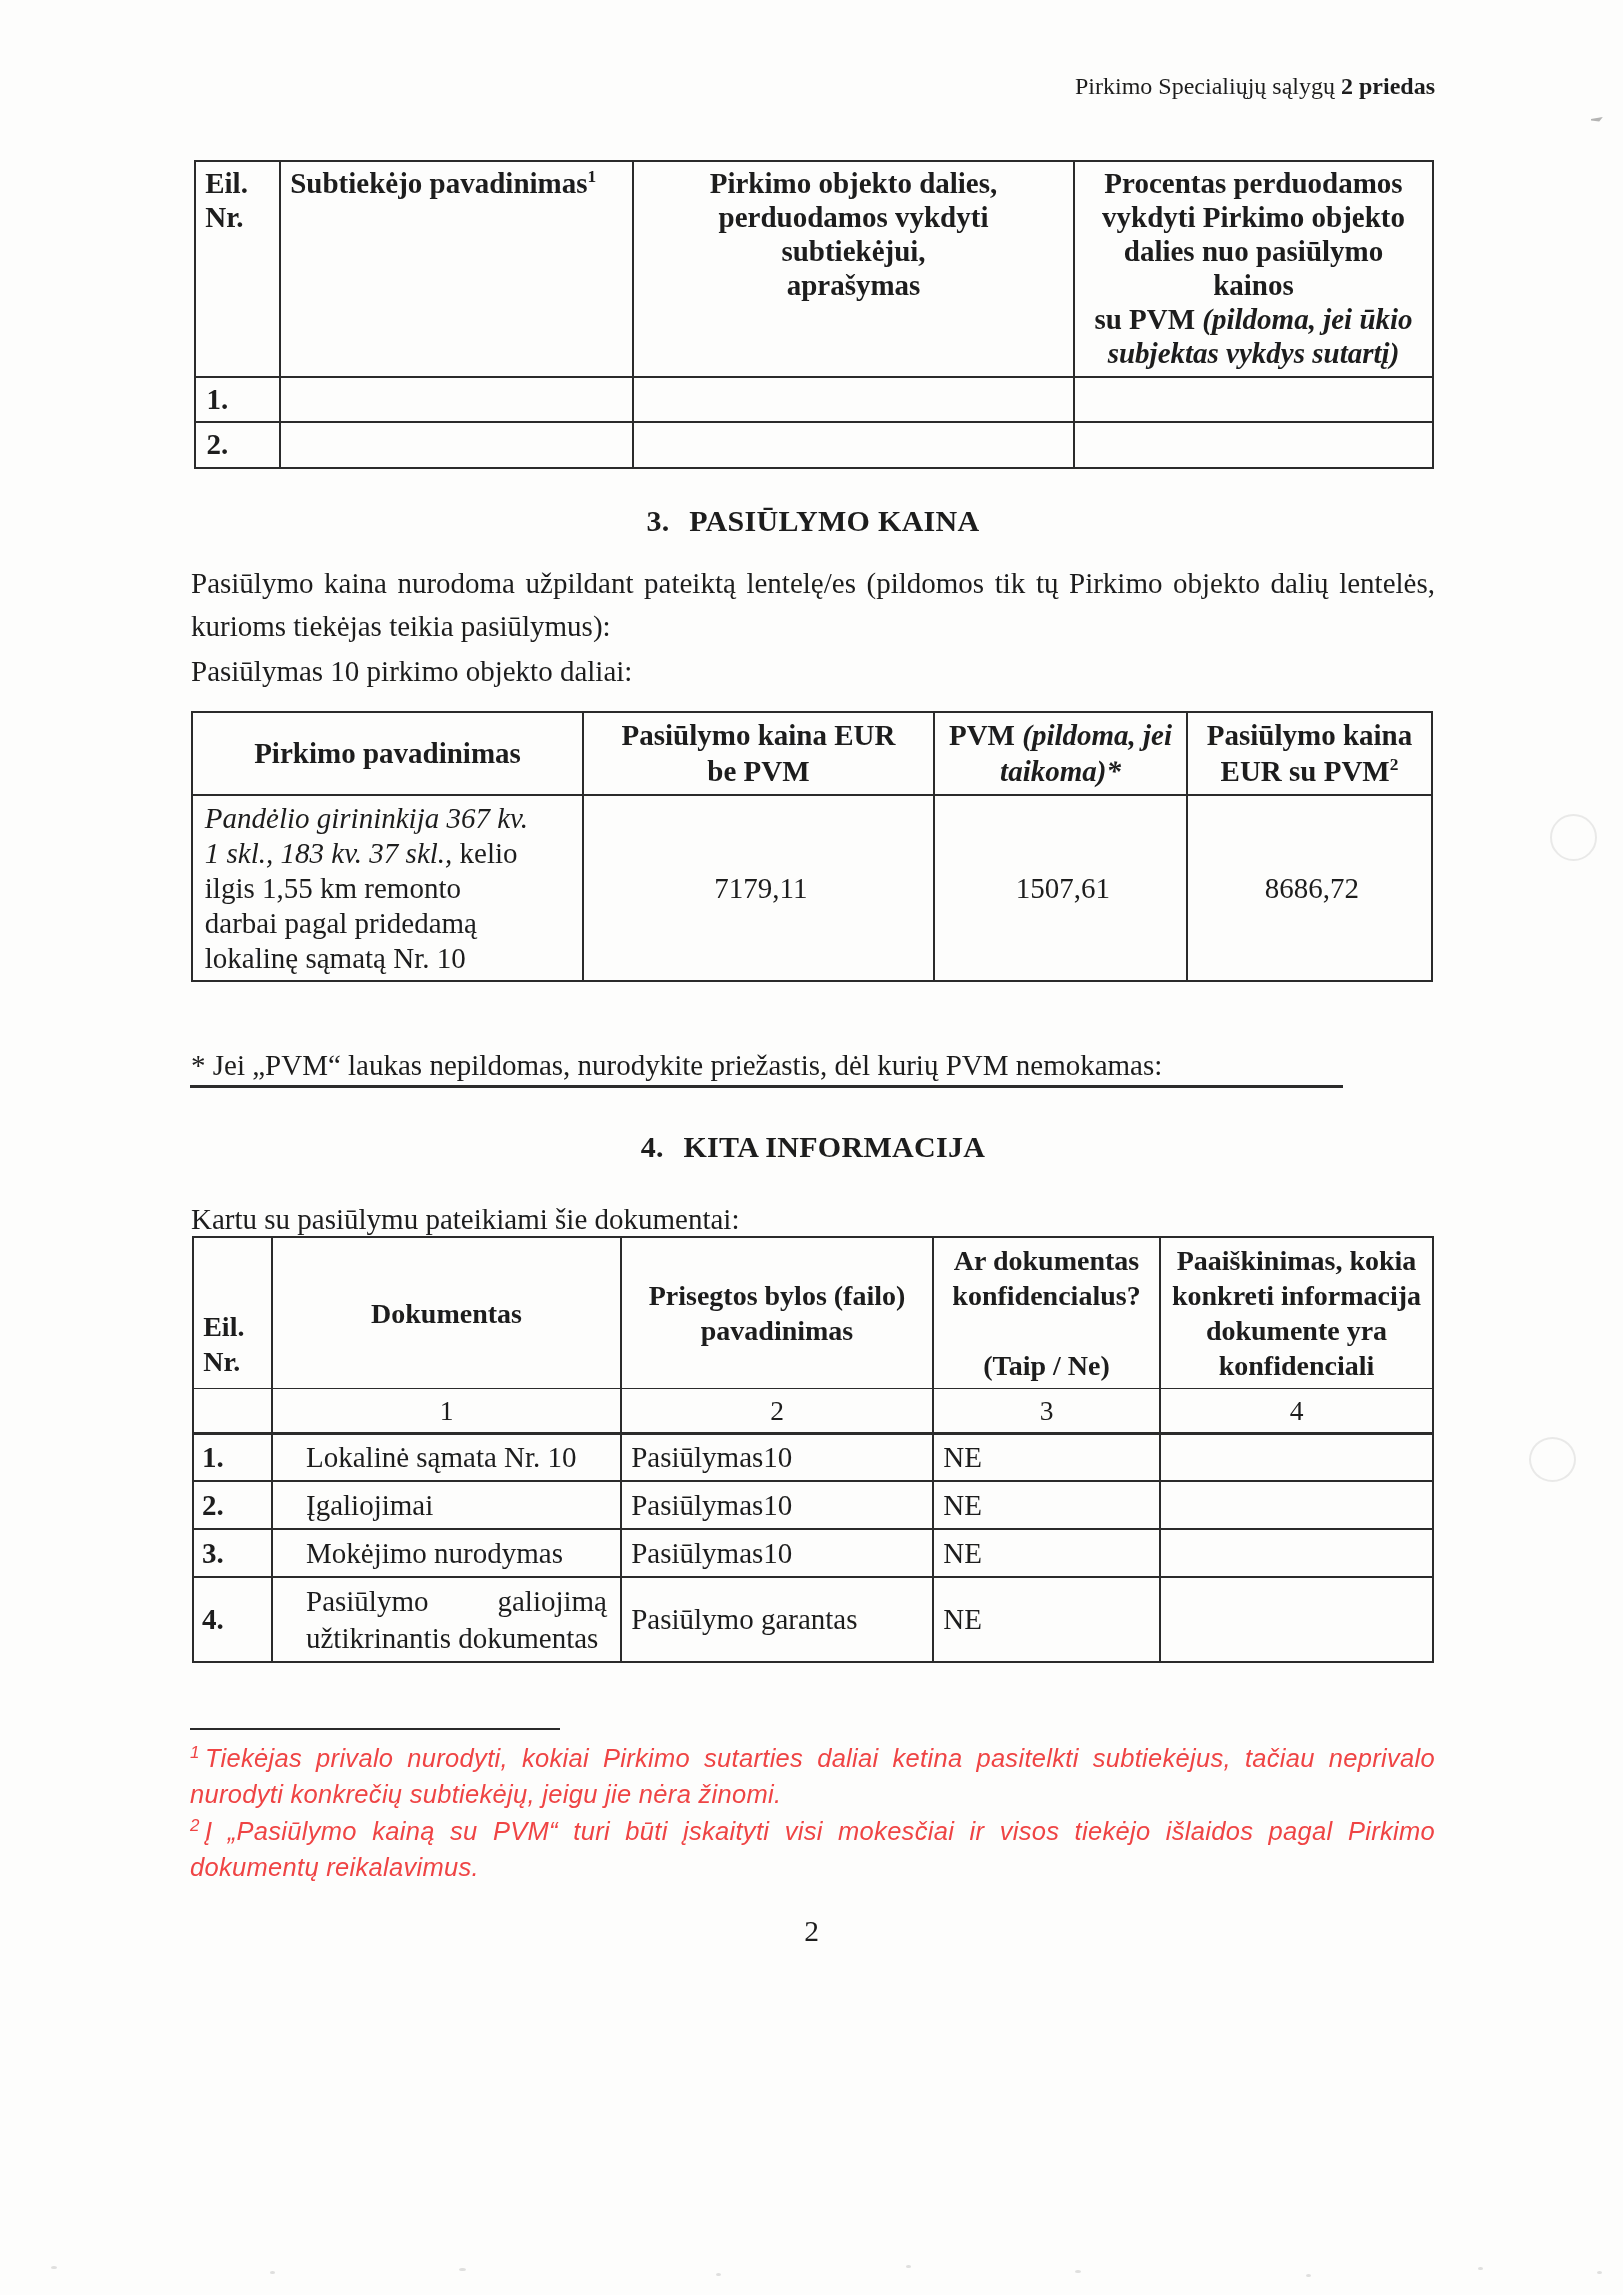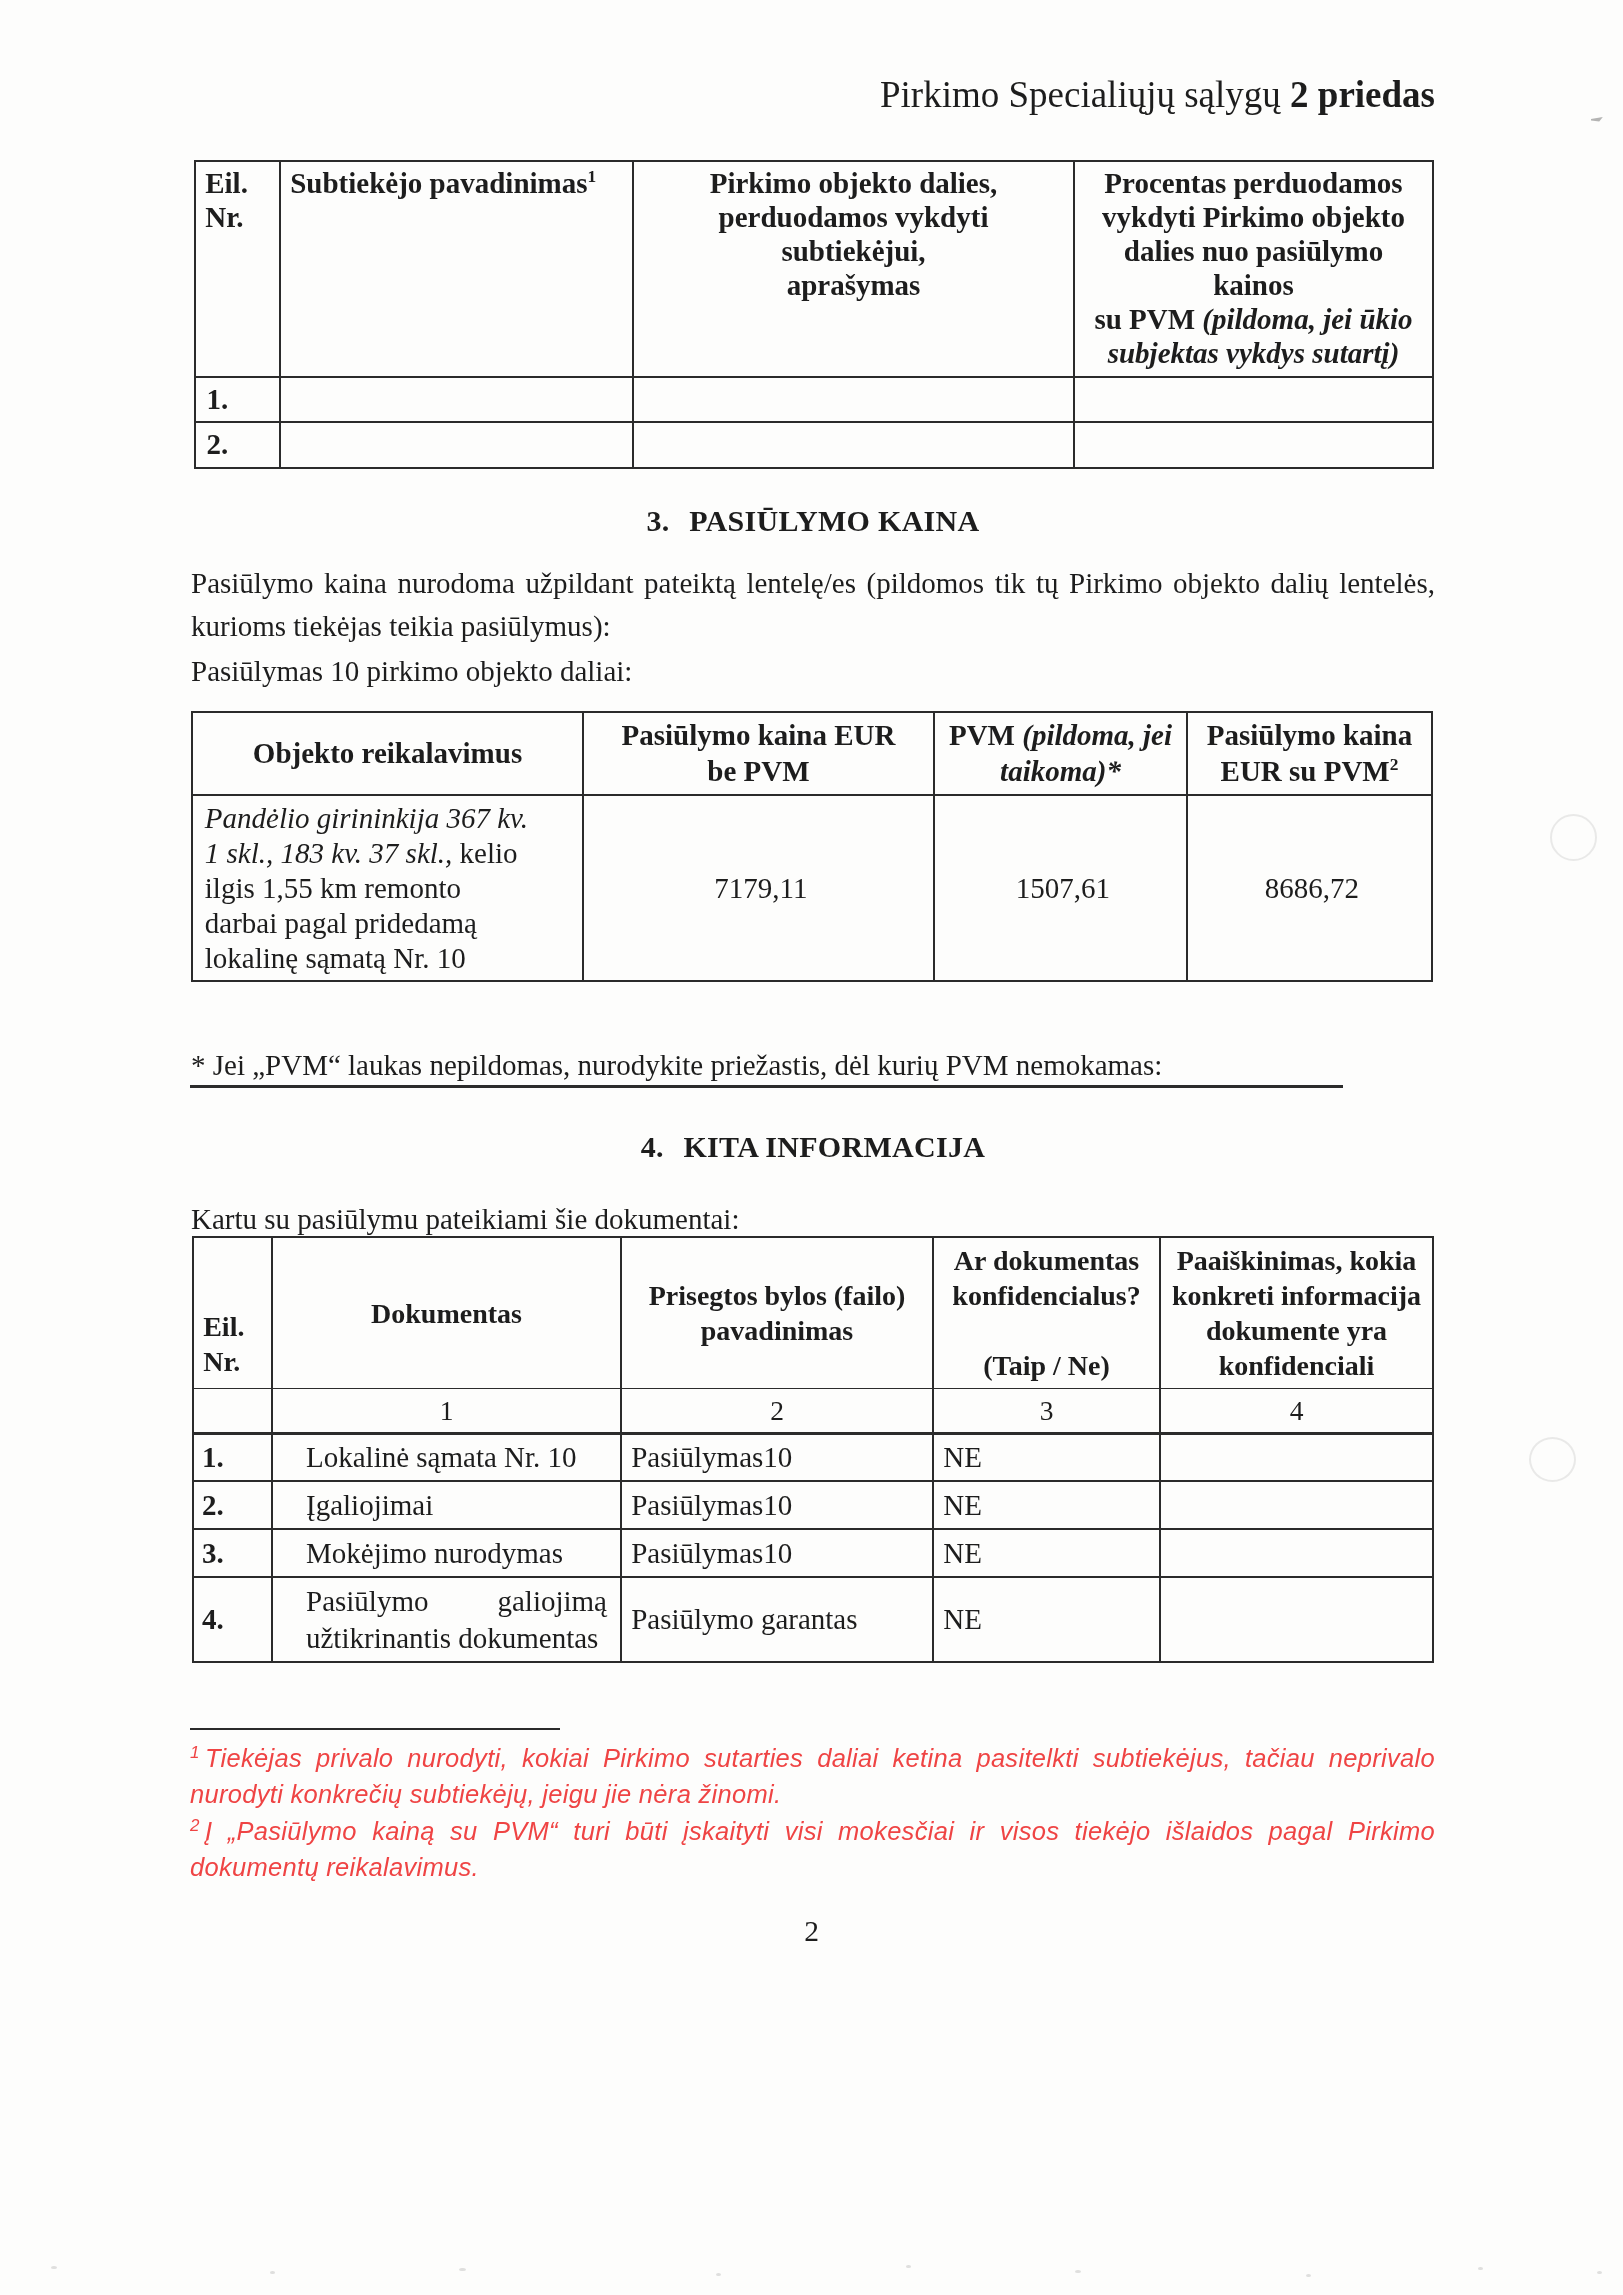--- a/index.html
+++ b/index.html
@@ -13,21 +13,21 @@
     overflow: hidden;
   }
   .abs { position: absolute; }
   .b { font-weight: bold; }
   .i { font-style: italic; }
   .pre { white-space: pre-line; border-radius: 10px; }
 
   
   #header-note {
     top: 73px; left: 0; width: 1435px;
-    text-align: right; font-size: 37px;
+    text-align: right; font-size: 24px;
   }
 
   
   table.doc-table {
     border-collapse: collapse; table-layout: fixed;
     border: 2.6px solid #2b2b2b;
   }
   table.doc-table td {
     border: 2px solid #2b2b2b;
     font-size: 29px;
@@ -158,21 +158,21 @@
 
 <table class="abs doc-table" id="table2">
   <colgroup>
       <col style="width:391px">
       <col style="width:351px">
       <col style="width:253px">
       <col style="width:245px">
     </colgroup>
   <tbody>
       <tr class="hdr-row">
-    <td class="hdr obj-hdr">Objekto reikalavimus</td>
+    <td class="hdr obj-hdr">Pirkimo pavadinimas</td>
     <td class="hdr pre">Pasiūlymo kaina EUR
 be PVM</td>
     <td class="hdr pre"><span>PVM</span><span class="i"> (pildoma, jei
 taikoma)*</span></td>
     <td class="hdr pre"><span>Pasiūlymo kaina
 EUR su PVM</span><sup>2</sup></td>
   </tr>
   <tr class="data-row">
     <td class="obj-cell pre"><span class="i">Pandėlio girininkija 367 kv.
 1 skl., 183 kv. 37 skl.,</span><span> kelio

